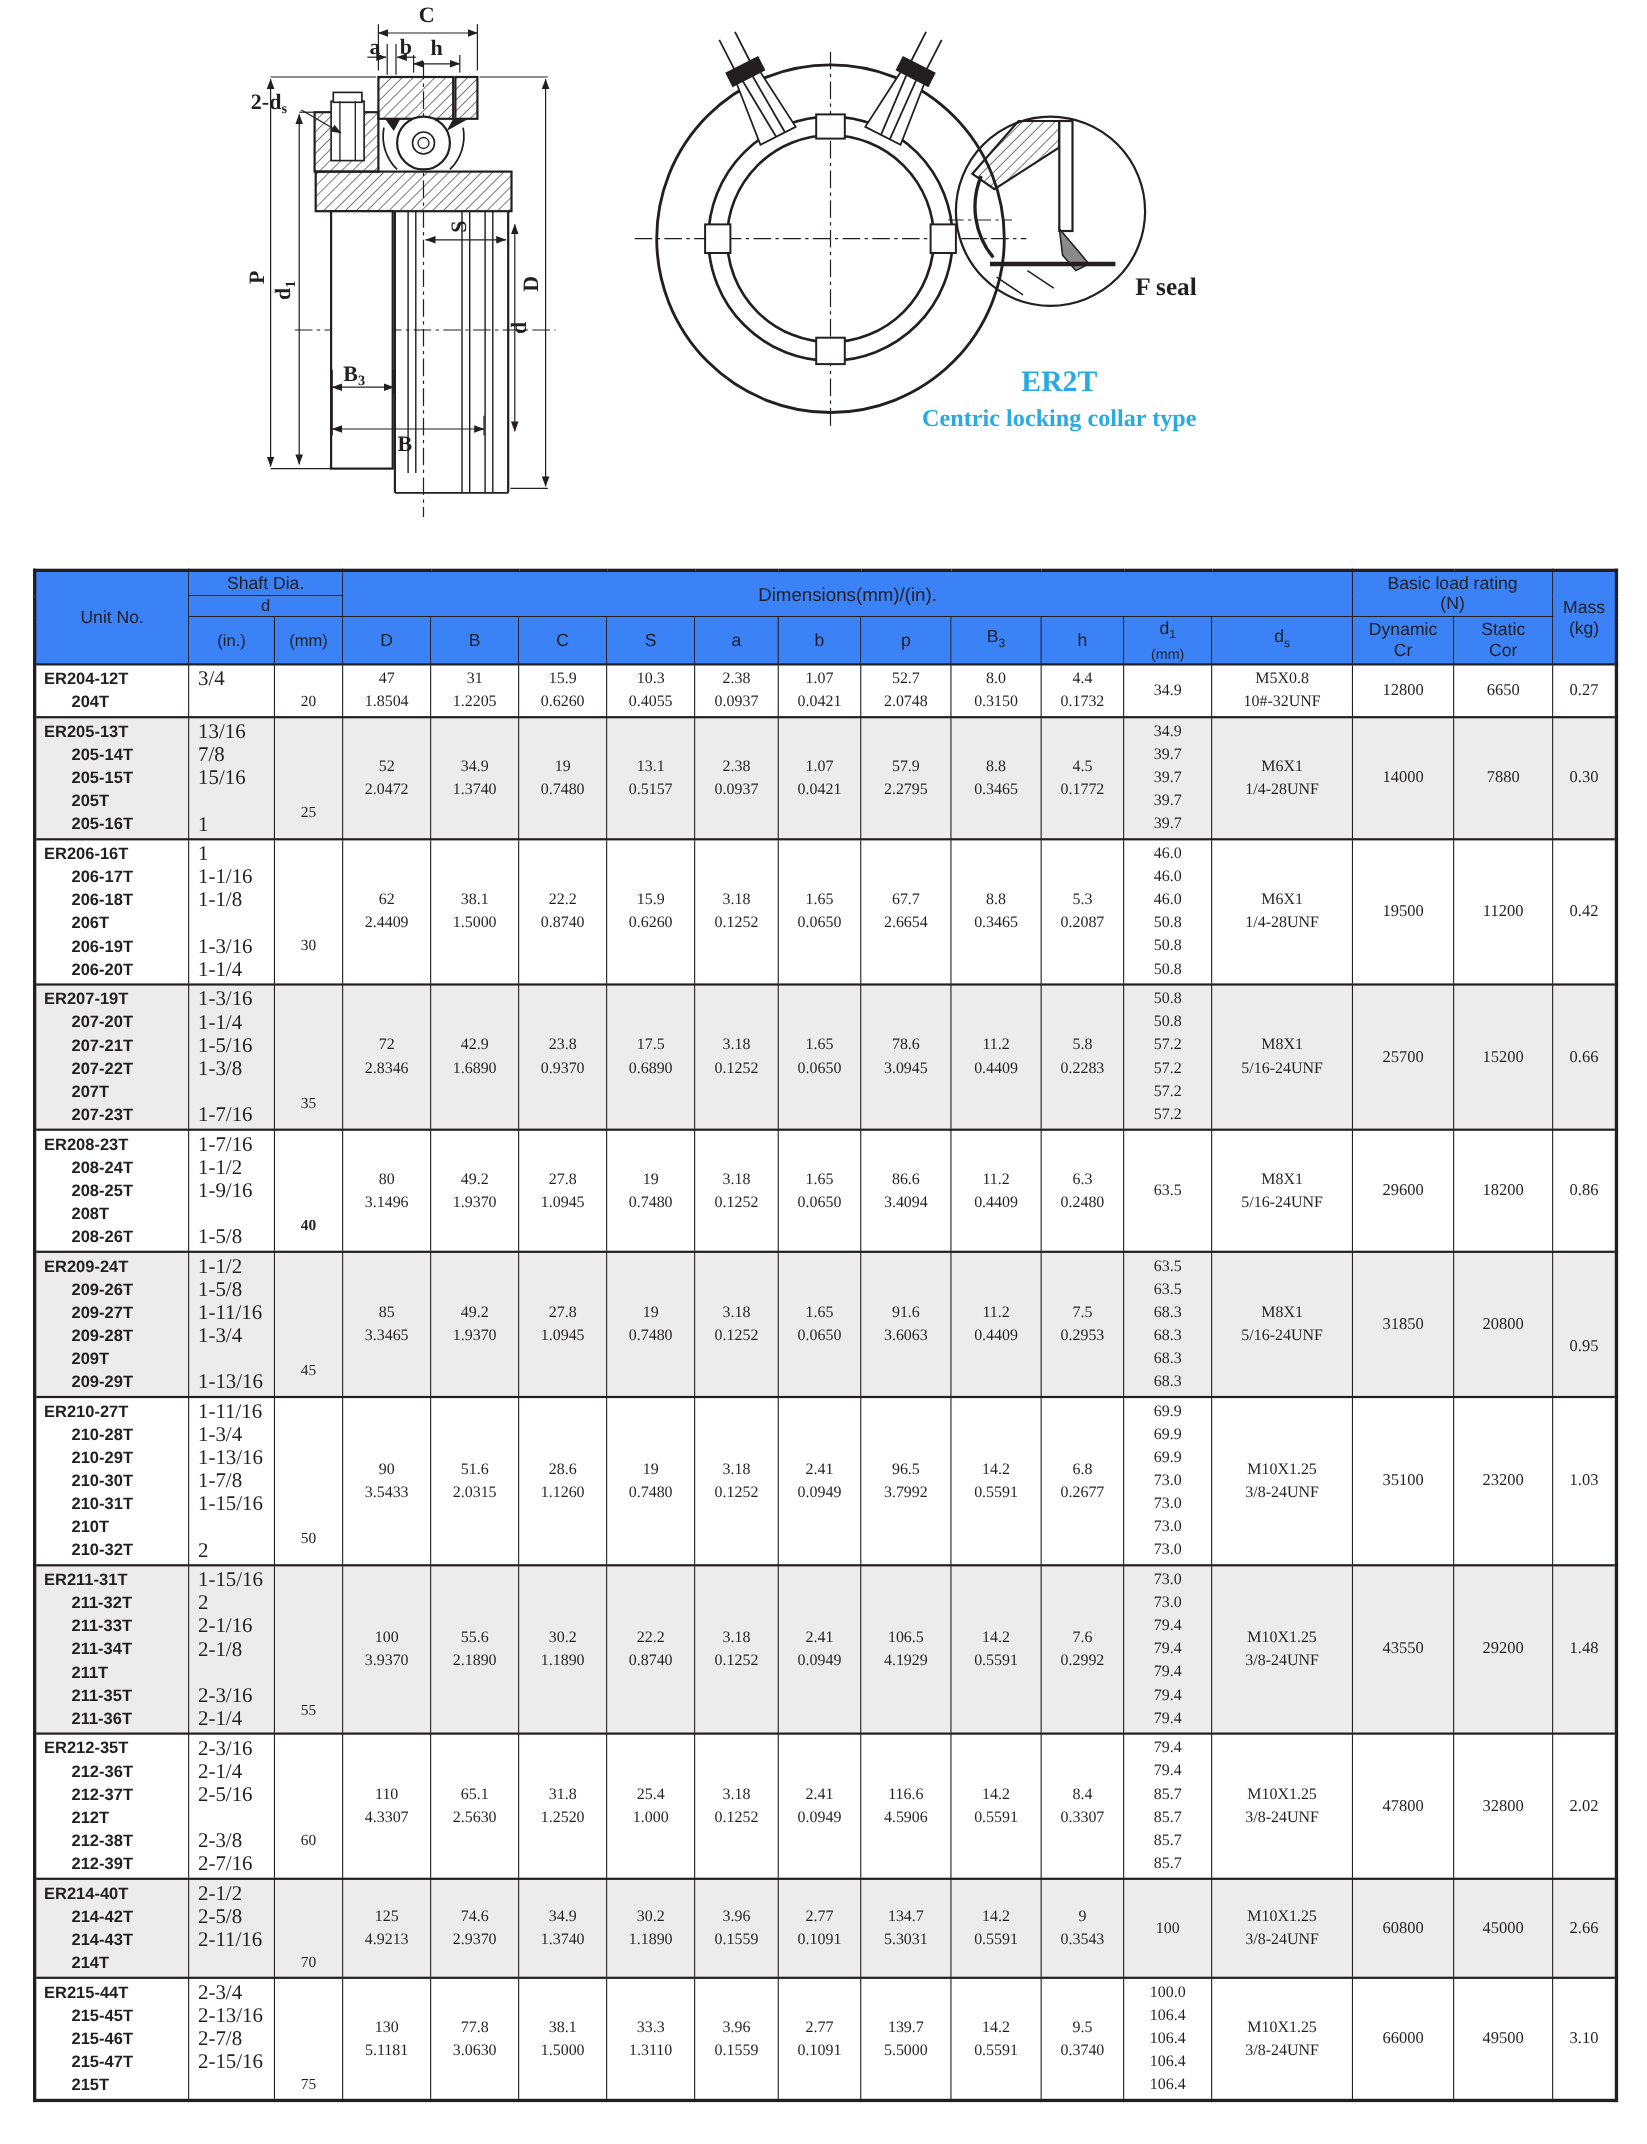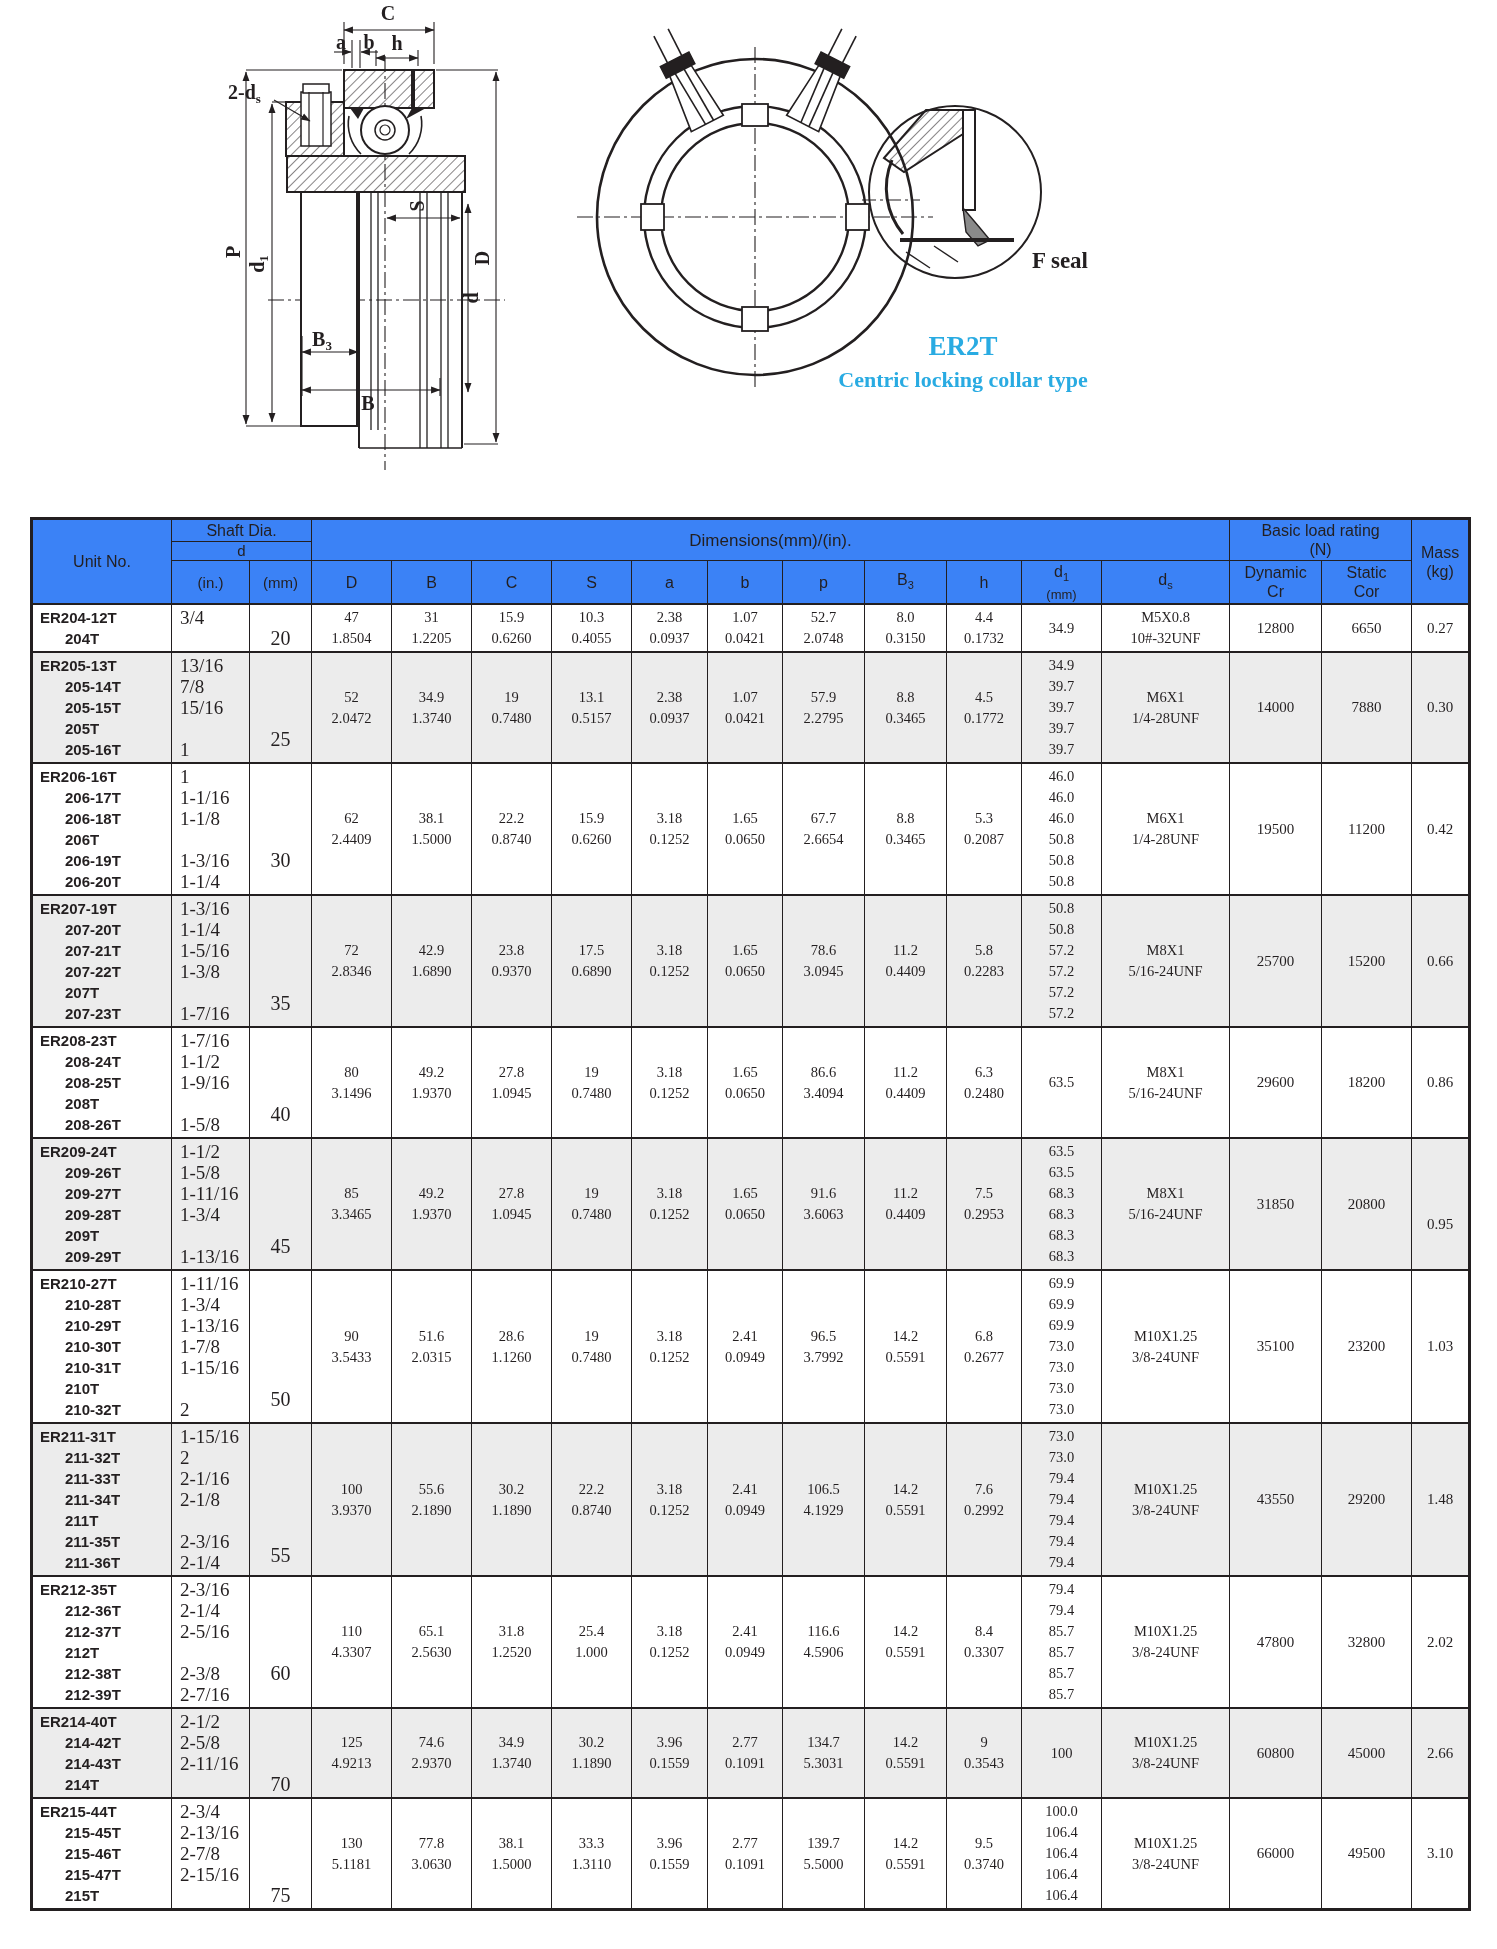--- a/index.html
+++ b/index.html
@@ -28,21 +28,21 @@
   .spec thead{border-bottom:2.5px solid #231f20;}
   tr.group{border-top:2.5px solid #231f20;}
   tr.group td{padding:2px 0;vertical-align:middle;background:#ffffff;}
   tr.group.shade td{background:#ececec;}
   .ln{line-height:21px;height:21px;font-size:14.5px;text-align:center;white-space:nowrap;}
   .serif{font-family:"Liberation Serif",serif;}
   td.unit,td.inch,td.mmcell,td.d1top{vertical-align:top;}
   td.unit .ln{text-align:left;padding-left:7px;font-weight:700;font-size:15px;}
   td.unit .ln.ind{padding-left:32px;}
   td.inch .ln{text-align:left;padding-left:8px;font-size:19px;}
-  td.mmcell .ln{font-size:20px;}
+  td.mmcell .ln{font-size:14px;}
   sub{font-size:11px;}
   .unit-line{font-size:13px;line-height:15px;}
   .hdr2{line-height:19px;}
 </style>
 </head>
 <body>
 
 <div class="drawing-area">
 <svg width="1497" height="517" viewBox="0 0 1497 517">
   <defs>
@@ -562,21 +562,21 @@
           <div class="ln ind">208-26T</div>
         </td>
         <td class="inch">
           <div class="ln serif">1-7/16</div>
           <div class="ln serif">1-1/2</div>
           <div class="ln serif">1-9/16</div>
           <div class="ln serif">&nbsp;</div>
           <div class="ln serif">1-5/8</div>
         </td>
         <td class="mmcell">
-          <div class="ln serif" style="margin-top: 63px;">40</div>
+          <div class="ln serif" style="margin-top: 63px; font-weight: bold;">40</div>
         </td>
         <td class="dim">
           <div class="ln serif">80</div>
           <div class="ln serif">3.1496</div>
         </td>
         <td class="dim">
           <div class="ln serif">49.2</div>
           <div class="ln serif">1.9370</div>
         </td>
         <td class="dim">

